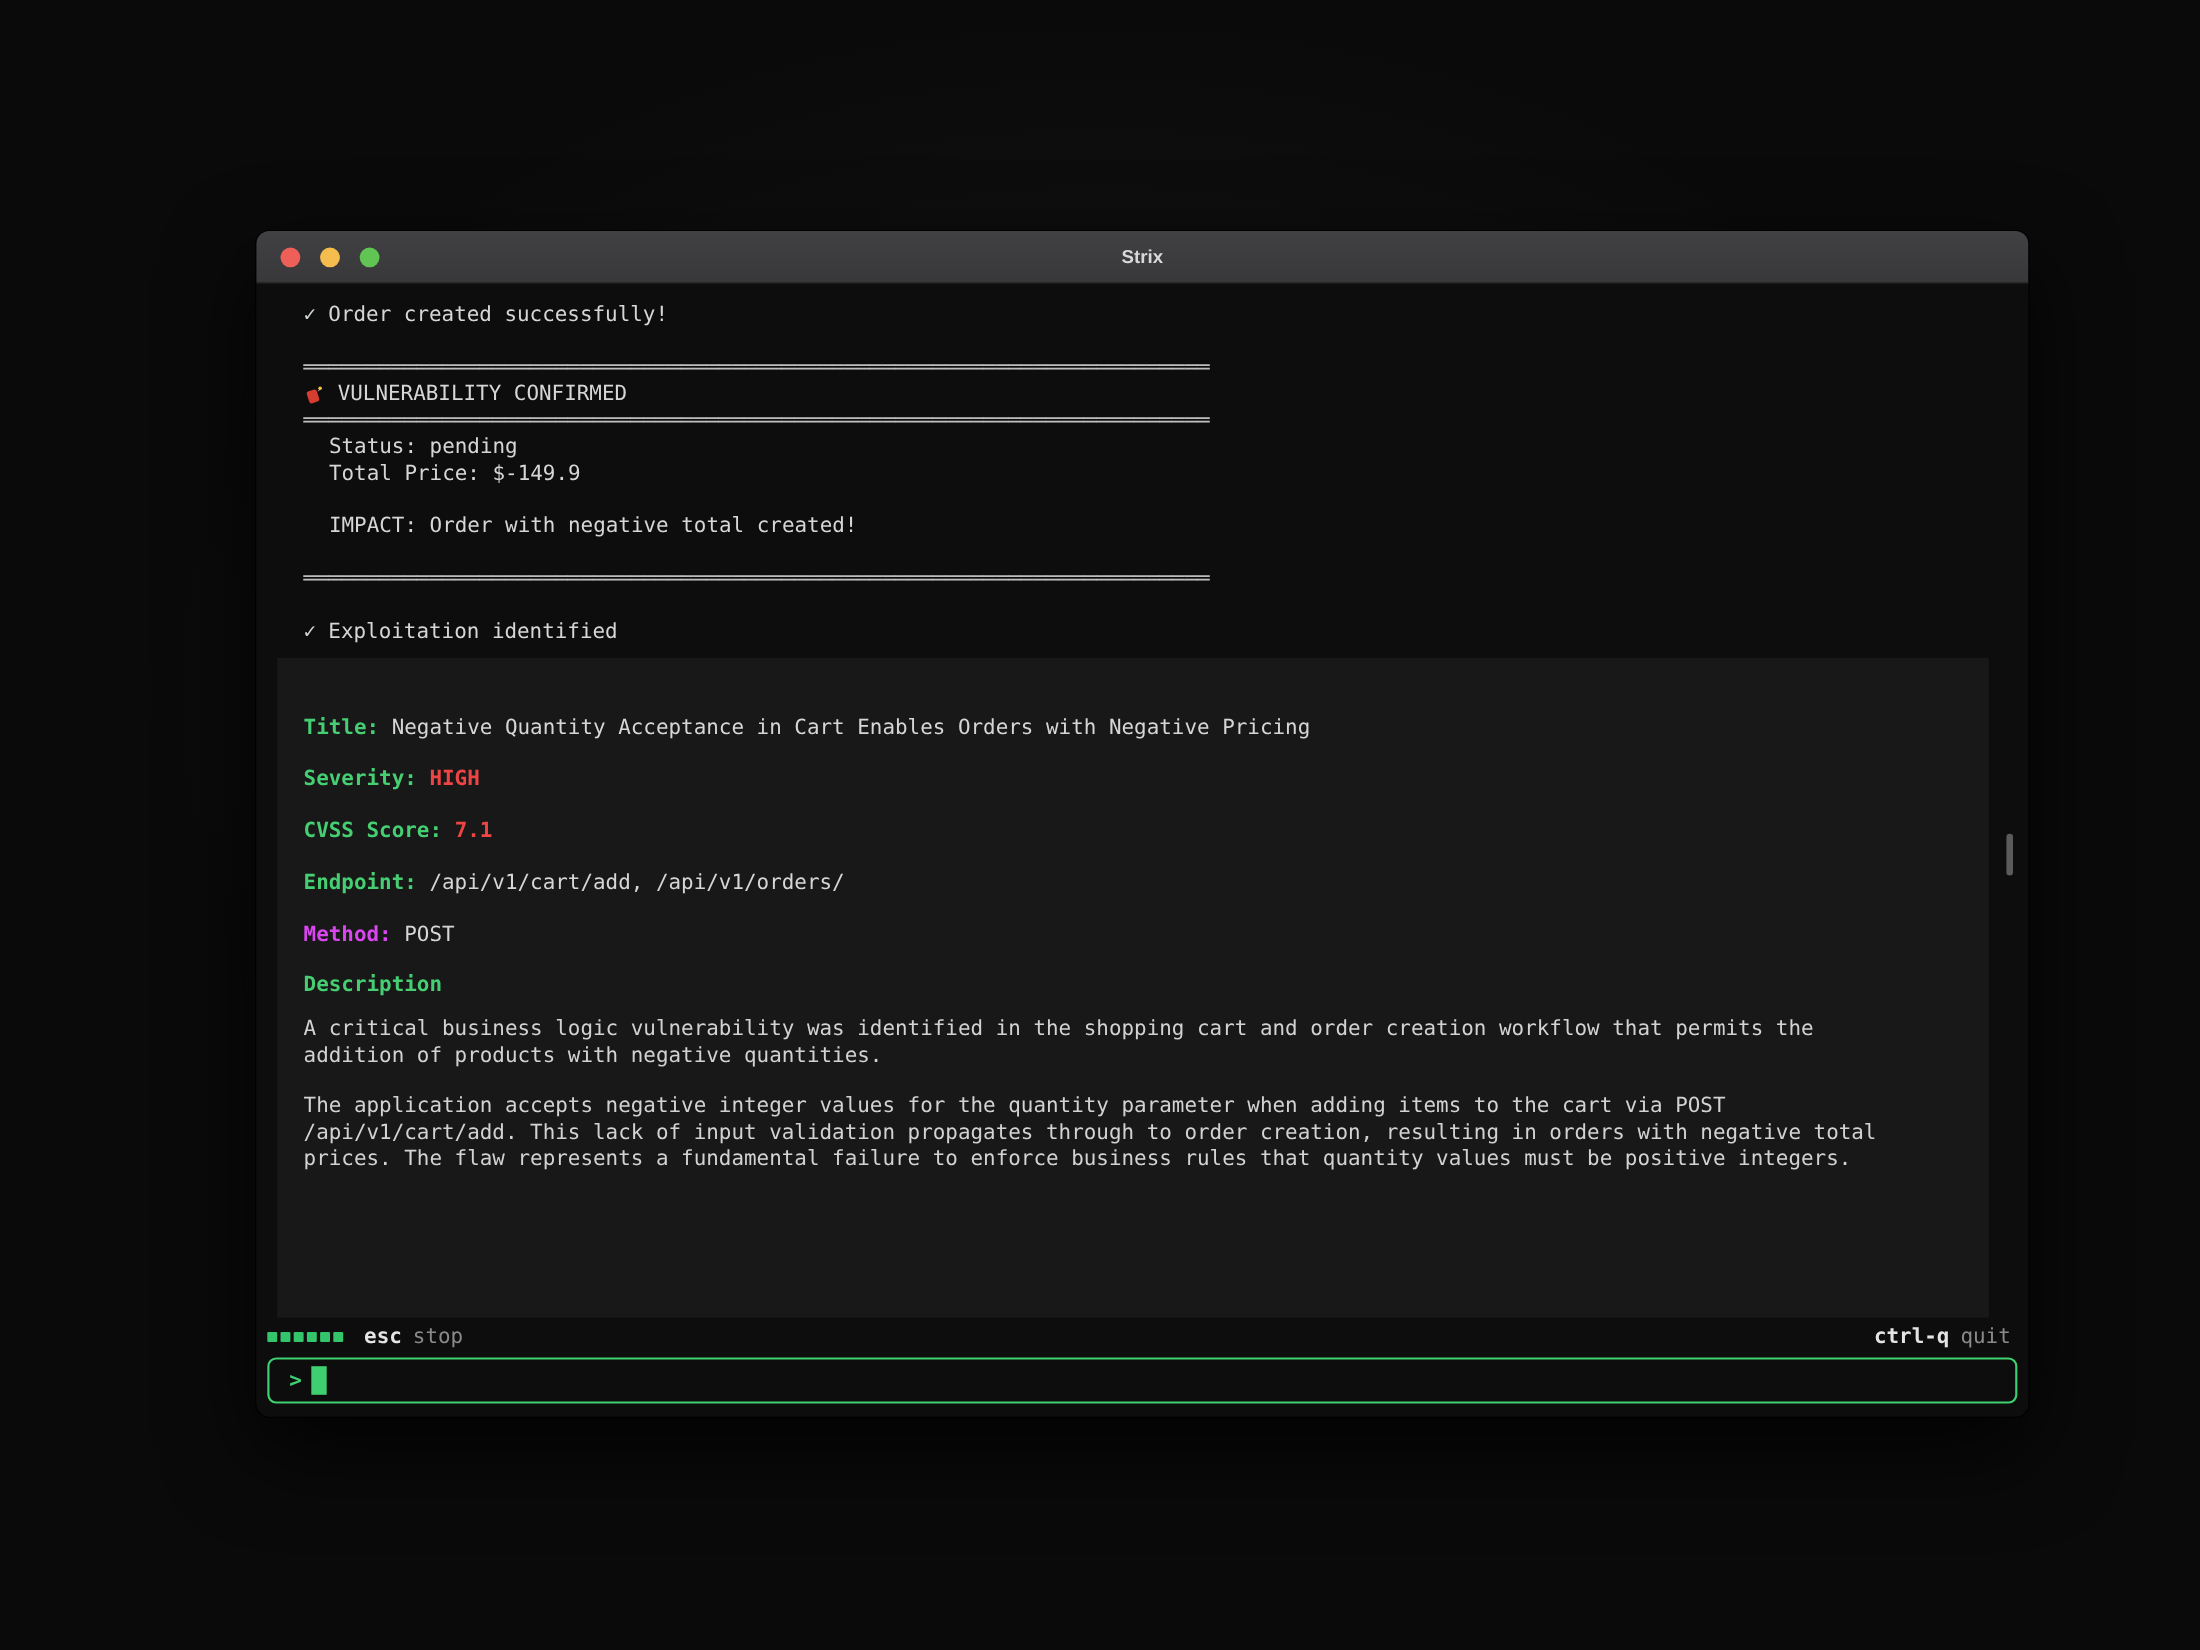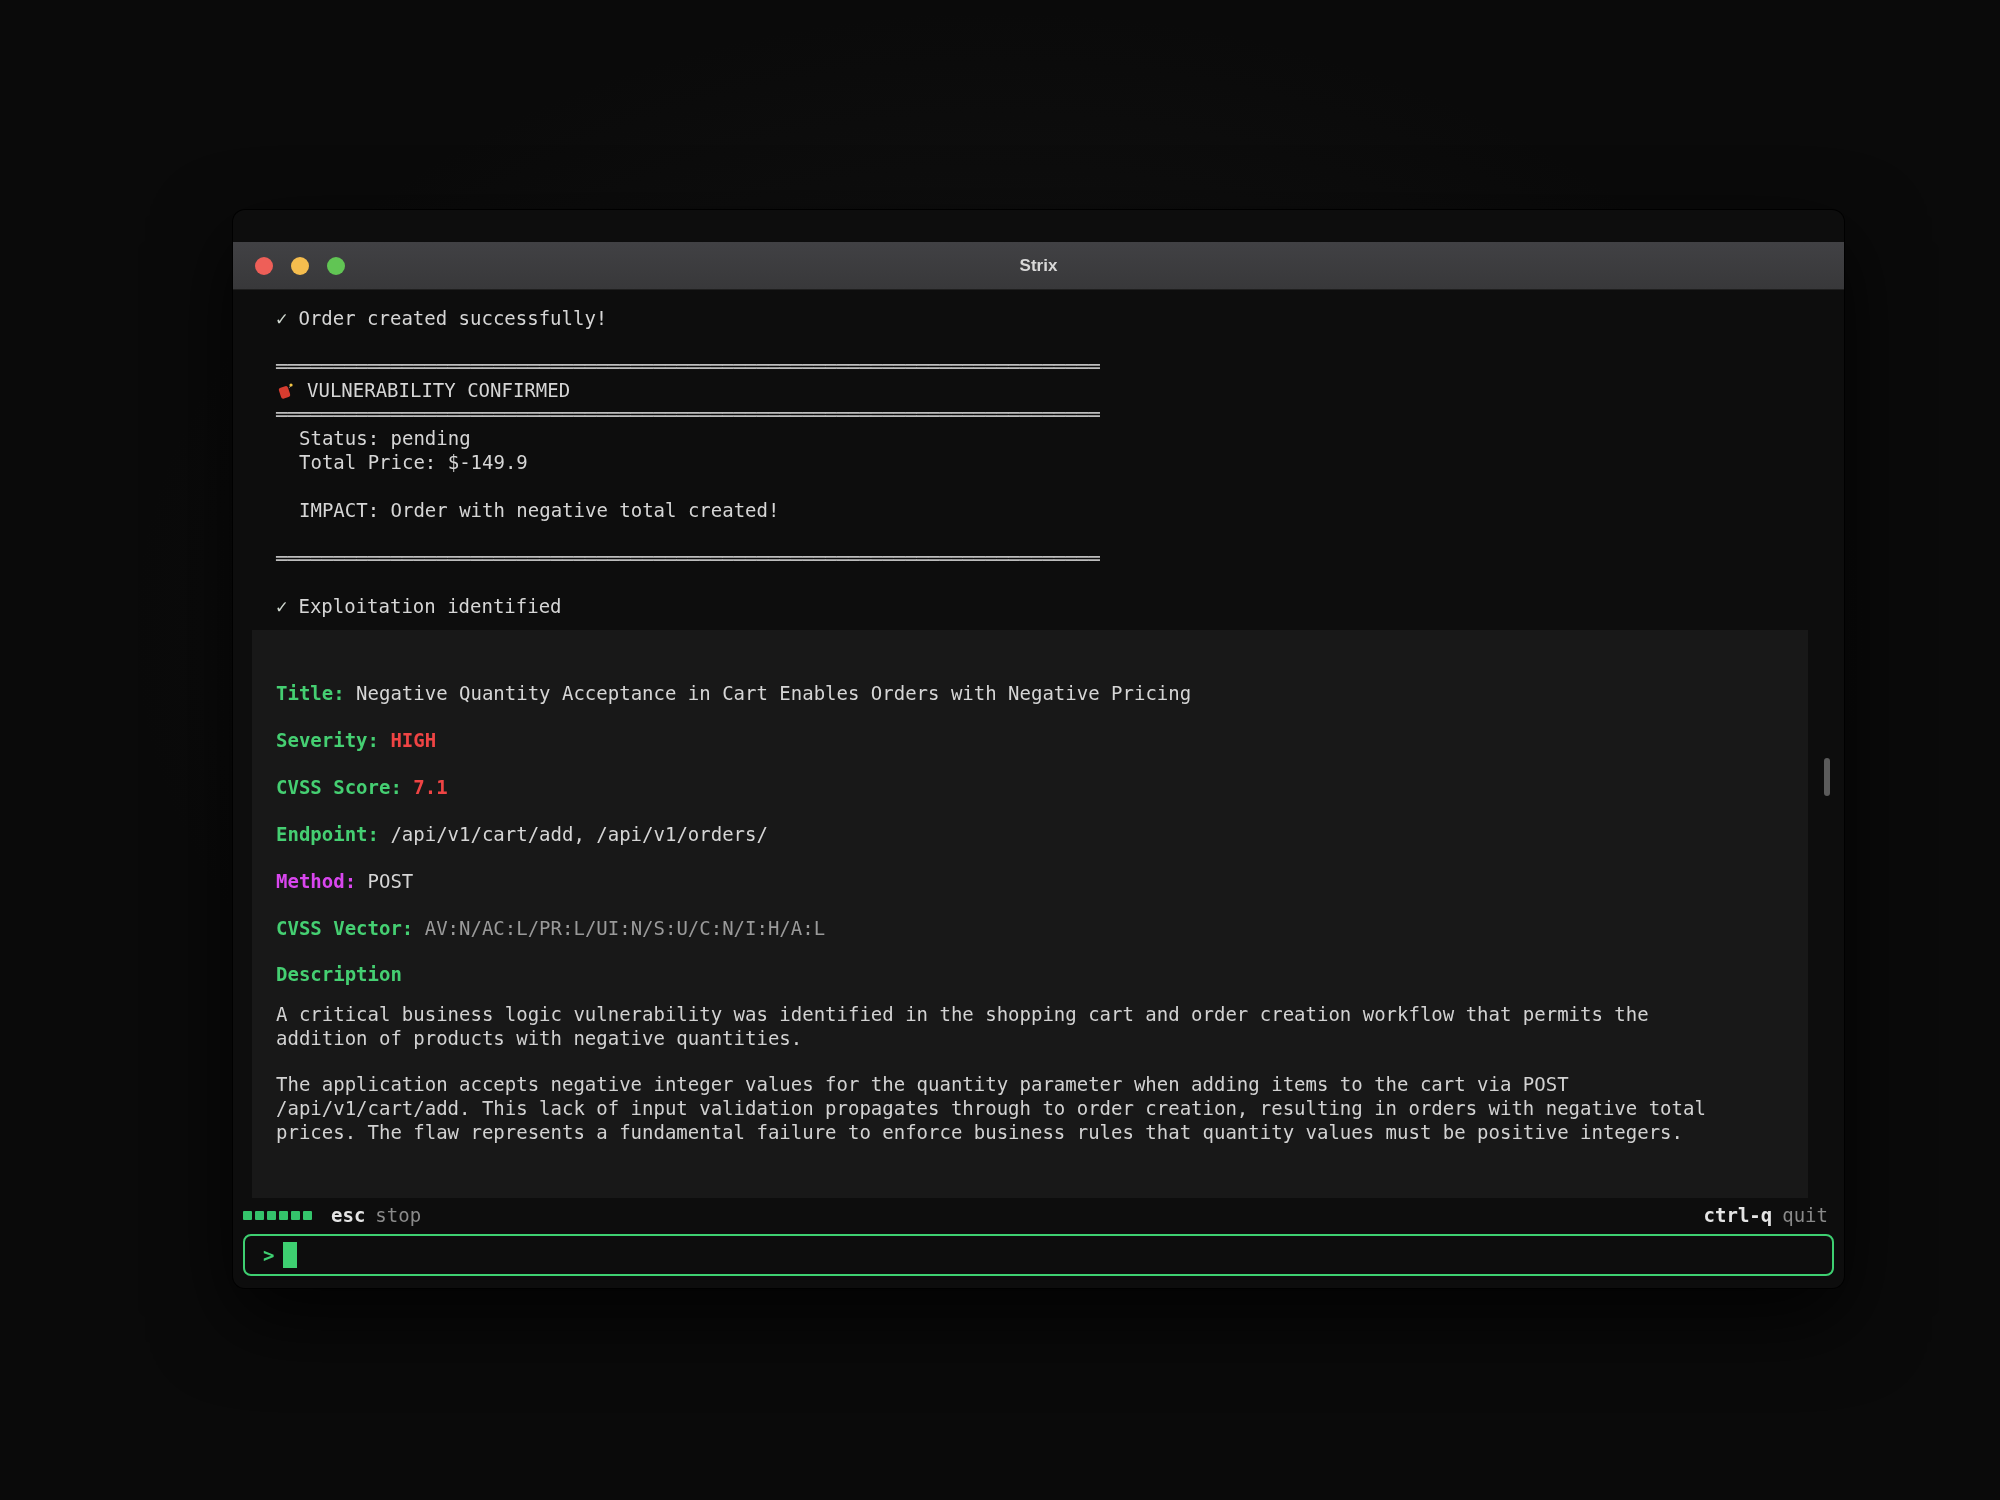--- a/index.html
+++ b/index.html
@@ -27,21 +27,20 @@
   }
 
   .titlebar {
     height: 48px;
     flex: 0 0 48px;
     background: linear-gradient(#414144, #38383a);
     border-bottom: 1px solid #1f1f1f;
     position: relative;
     display: flex;
     align-items: center;
-    margin-top: 32px;
   }
   .traffic { display: flex; gap: 18px; padding-left: 22px; }
   .tl { width: 18px; height: 18px; border-radius: 50%; display: inline-block; }
   .tl.red    { background: #ee5f58; }
   .tl.yellow { background: #f5bd4e; }
   .tl.green  { background: #61c554; }
   .titlebar .title {
     position: absolute; left: 0; right: 0; text-align: center;
     font-family: "Liberation Sans", sans-serif;
     font-weight: bold; font-size: 17px; color: #d8d8d8;
@@ -194,24 +193,20 @@
       <div class="field">
         <span class="lab">Endpoint:</span>
         <span class="val">/api/v1/cart/add, /api/v1/orders/</span>
       </div>
 
       <div class="field">
         <span class="lab orange">Method:</span>
         <span class="val">POST</span>
       </div>
 
-      <div class="field">
-        <span class="lab">CVSS Vector:</span>
-        <span class="val gray">AV:N/AC:L/PR:L/UI:N/S:U/C:N/I:H/A:L</span>
-      </div>
 
       <div class="desc-head">Description</div>
       <p>A critical business logic vulnerability was identified in the shopping cart and order creation workflow that permits the addition of products with negative quantities.</p>
       <p>The application accepts negative integer values for the quantity parameter when adding items to the cart via POST /api/v1/cart/add. This lack of input validation propagates through to order creation, resulting in orders with negative total prices. The flaw represents a fundamental failure to enforce business rules that quantity values must be positive integers.</p>
 
     </div>
   </div>
 
   <div class="scroll-thumb"></div>
 

